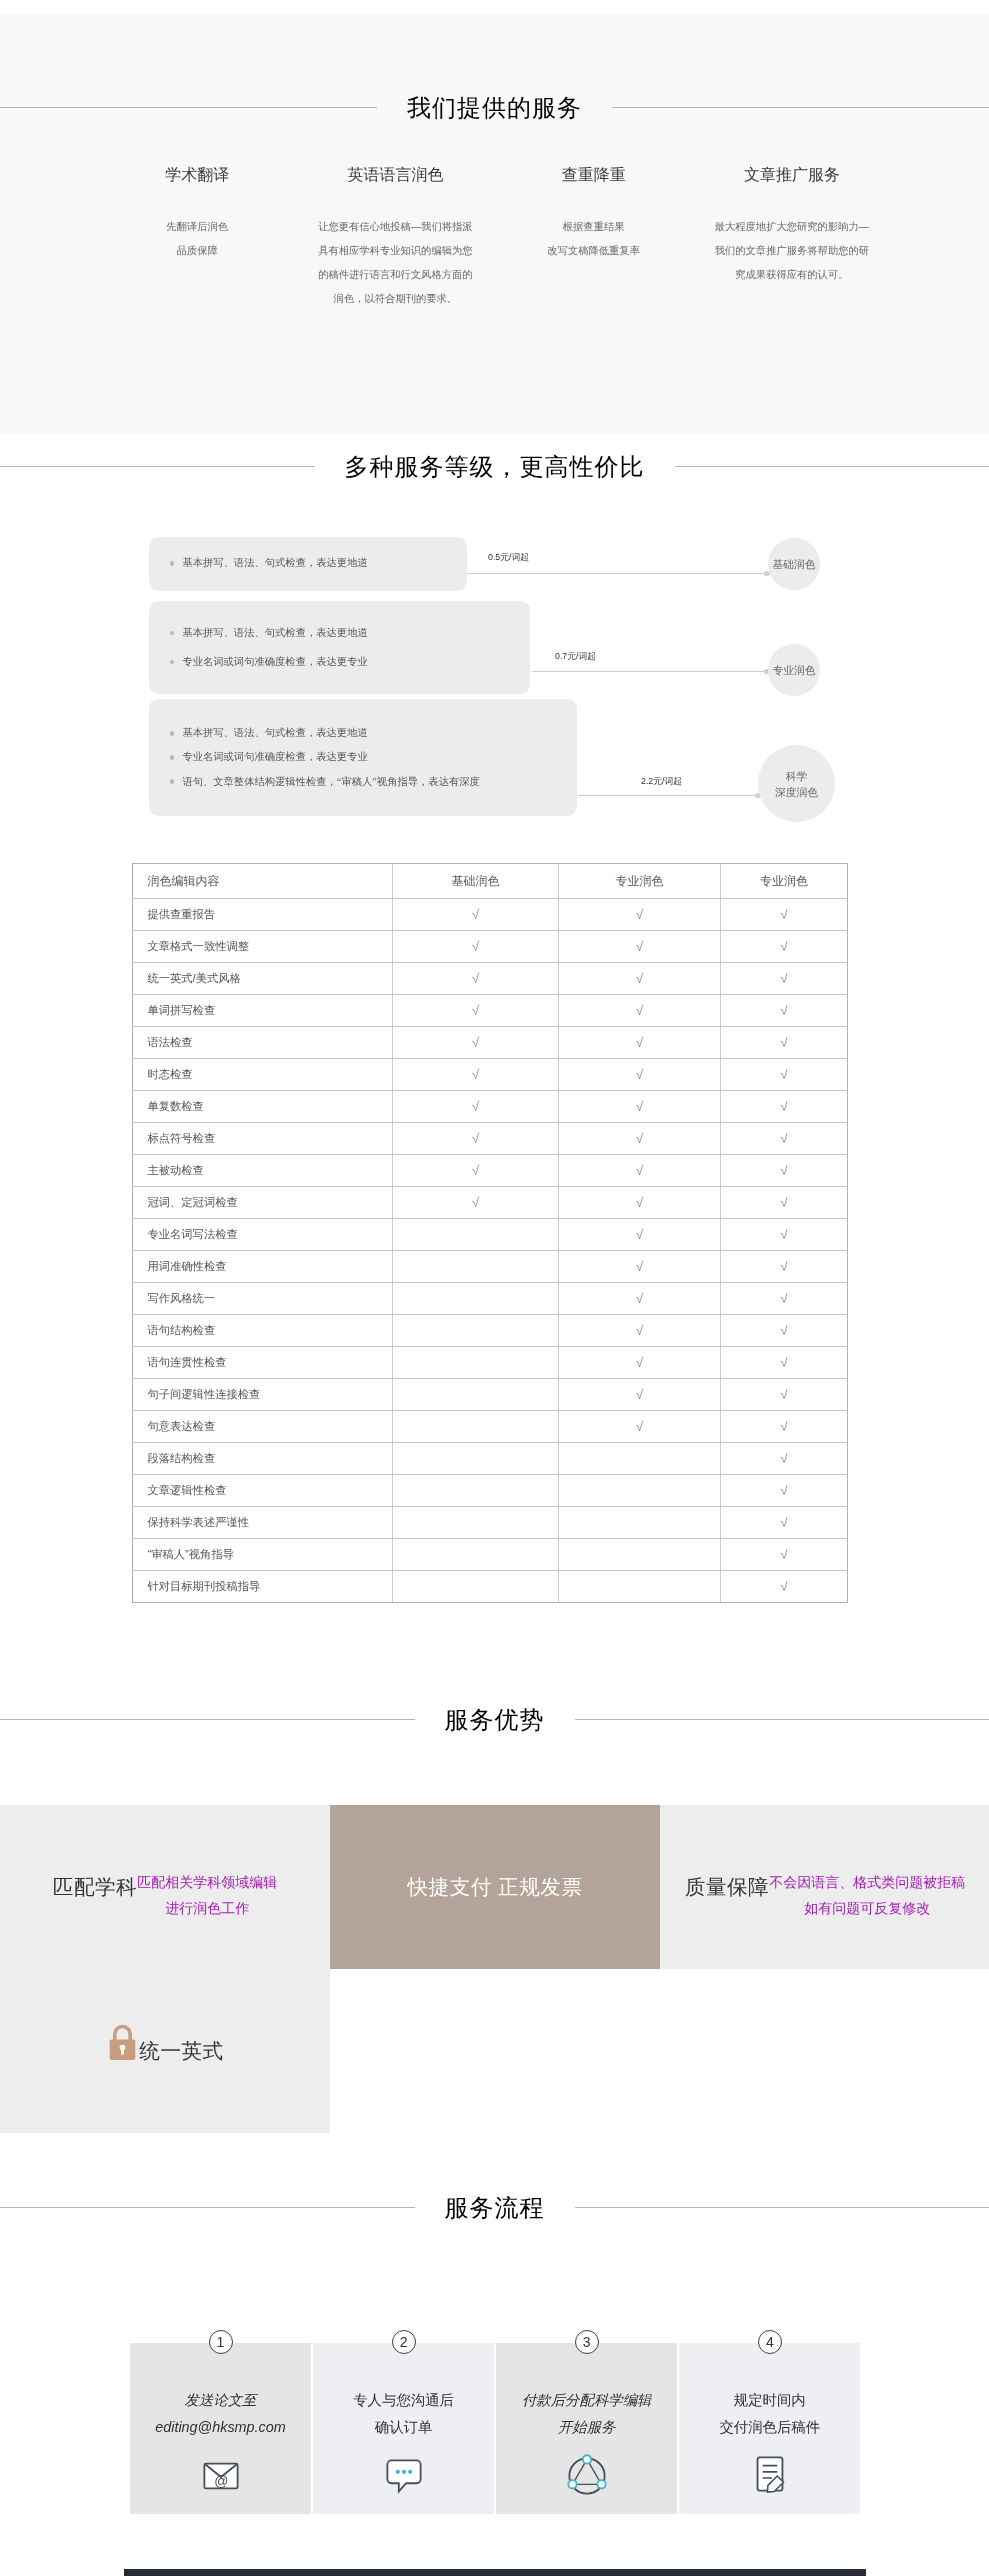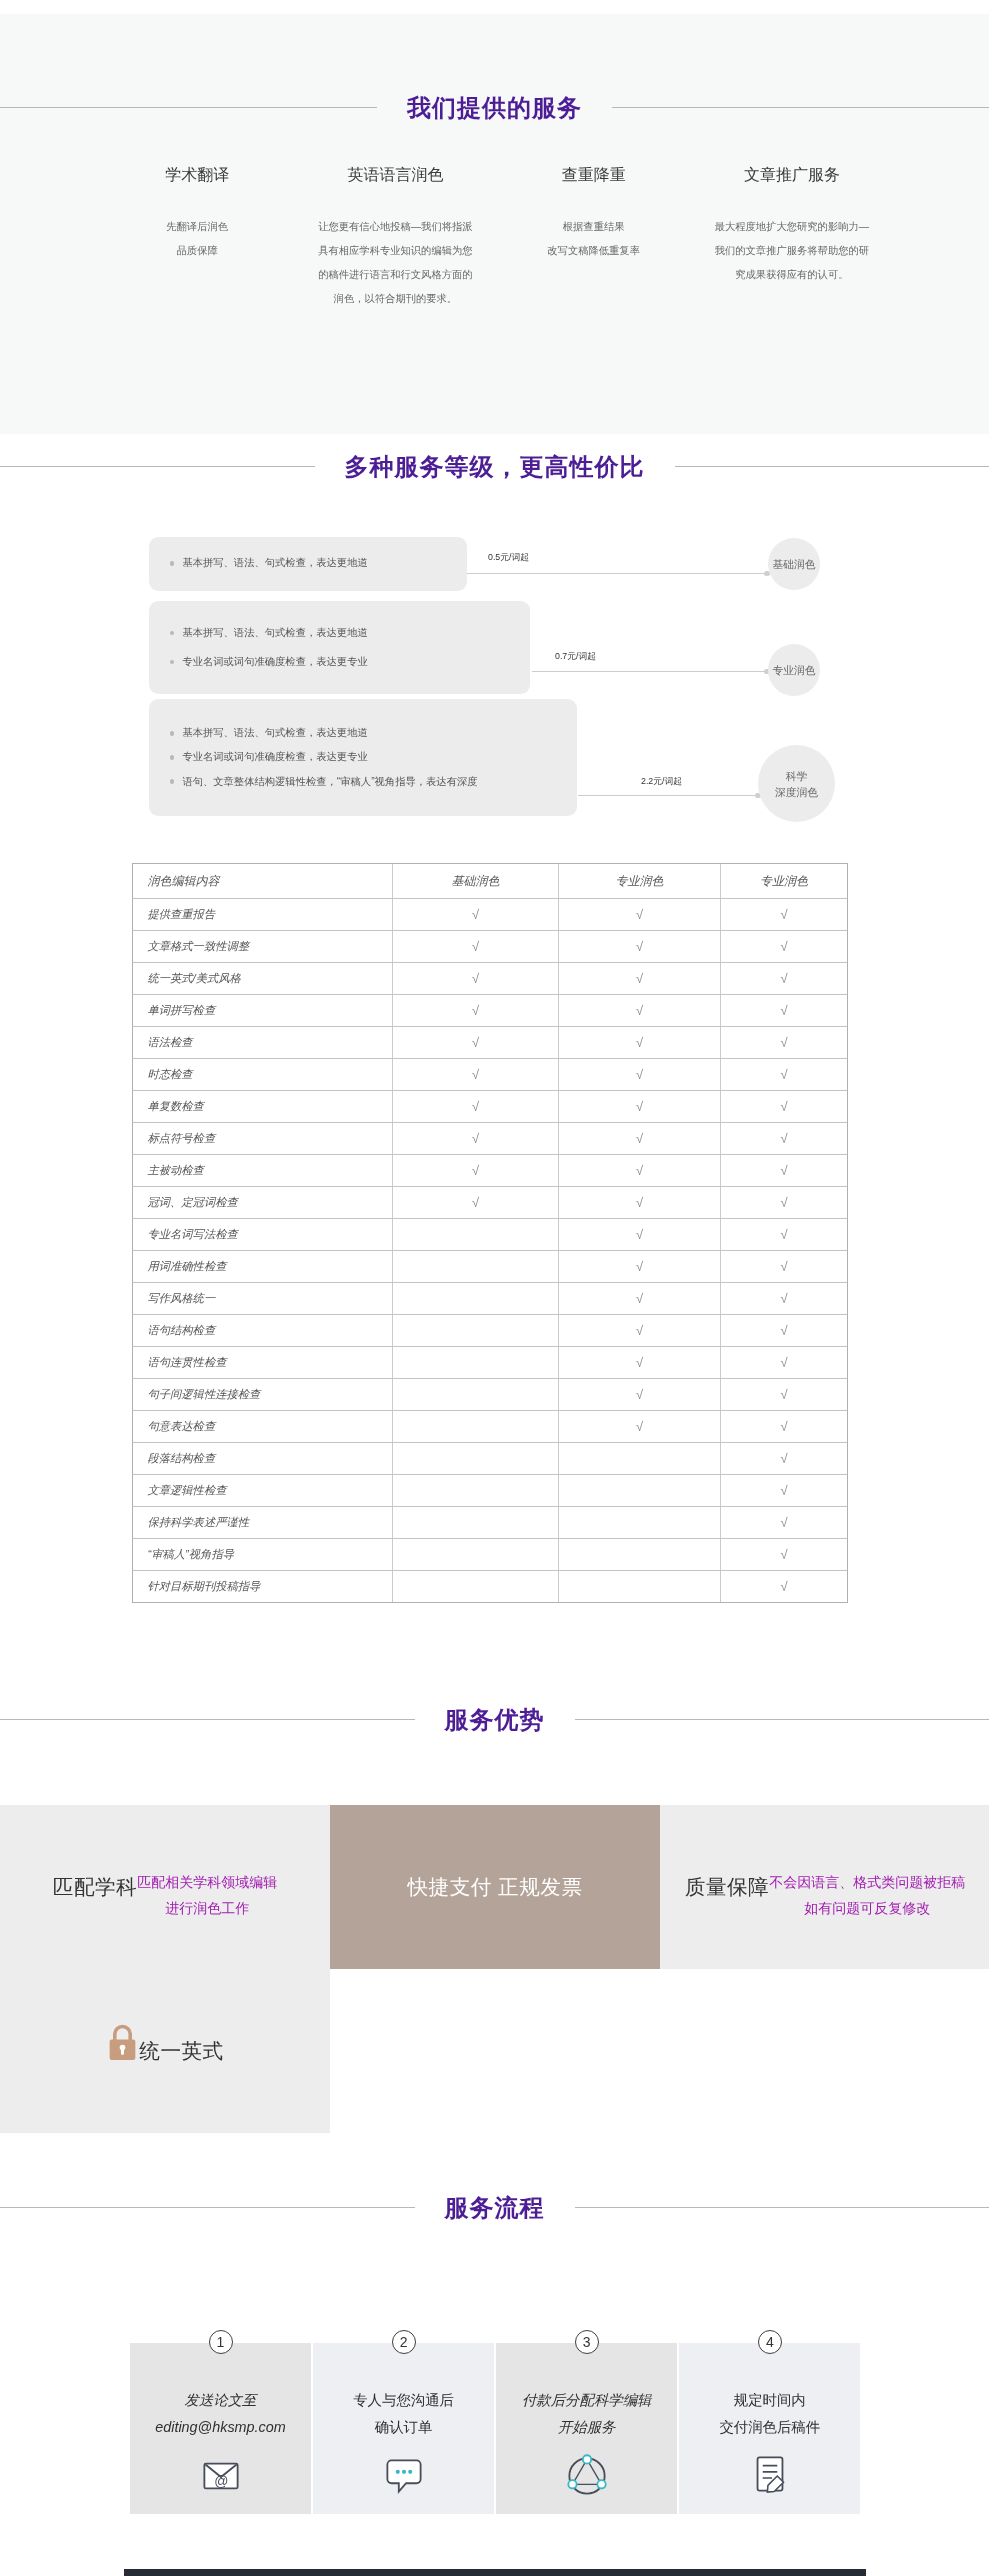--- a/index.html
+++ b/index.html
@@ -5,33 +5,33 @@
   html,body{margin:0;padding:0;background:#fff;}
   .page{position:relative;width:989px;height:2581px;background:#ffffff;
         font-family:"Liberation Sans","DejaVu Sans",sans-serif;overflow:hidden;}
 
   .top-hairline{position:absolute;top:14px;left:0;width:100%;height:0.5px;background:#e2e2e2;}
   .band1{position:absolute;top:14.4px;left:0;width:100%;height:420px;background:#f7f8f8;}
 
   
   .sec-title{position:absolute;left:0;right:0;display:flex;align-items:center;}
   .sec-title .line{flex:1;height:1px;background:#b8b8b8;}
-  .sec-title .text{margin:0 30px;font-size:24px;font-weight:700;color:#4c1d95;
+  .sec-title .text{margin:0 30px;font-size:24px;font-weight:400;color:#000000;
                    letter-spacing:1px;white-space:nowrap;line-height:33px;}
 
   
   .services{position:absolute;top:165px;left:98px;width:793px;display:flex;}
   .service{flex:1;text-align:center;}
   .s-name{font-size:16px;color:#3b3b3b;font-family:Liberation Mono, monospace;}
   .s-desc{margin-top:29px;font-size:10.3px;line-height:24px;color:#666;}
 
   
   .diagram{position:absolute;top:520px;left:0;width:989px;height:309px;}
   .tbox{position:absolute;background:#ececec;border-radius:9.3px;display:flex;
-        flex-direction:column;justify-content:center;padding-left:20.6px;box-sizing:border-box;}
+        flex-direction:column;justify-content:center;padding-left:20.6px;box-sizing:border-box;font-family:Liberation Serif, serif;}
   .bullet{display:flex;align-items:center;font-size:10.3px;color:#555;line-height:14.4px;}
   .bullet .dot{width:4.6px;height:4.6px;border-radius:50%;background:#b9b9b9;margin-right:8.2px;flex:none;}
   .tprice{position:absolute;font-size:8.8px;color:#333;}
   .tline{position:absolute;height:1px;background:#cccccc;}
   .tline::after{content:"";position:absolute;right:-1.5px;top:-2.1px;width:5.2px;height:5.2px;
                 border-radius:50%;background:#cfcfcf;}
   .tcircle{position:absolute;background:#ececec;border-radius:50%;display:flex;flex-direction:column;
            align-items:center;justify-content:center;font-size:10.8px;color:#666;line-height:16px;text-align:center;}
   .tbox.b1{left:149px;top:16.5px;width:318px;height:54px;gap:0;}
   .tbox.b2{left:149px;top:81px;width:381px;height:93px;gap:14.4px;}
@@ -42,21 +42,21 @@
   .tprice.p1{left:488px;top:32px;}
   .tprice.p2{left:555px;top:131px;}
   .tprice.p3{left:641px;top:256px;}
   .tcircle.c1{left:768px;top:17.5px;width:52px;height:52px;}
   .tcircle.c2{left:768px;top:124px;width:52px;height:52px;}
   .tcircle.c3{left:758px;top:225px;width:77px;height:77px;}
 
   
   .cmp-table{position:absolute;top:863px;left:132px;width:716px;box-sizing:border-box;
              border:0.5px solid #b0b0b0;background:#fff;}
-  .t-row{display:grid;grid-template-columns:259px 166px 162px 1fr;height:31px;border-top:1px solid #c3c3c3;font-style:italic;}
+  .t-row{display:grid;grid-template-columns:259px 166px 162px 1fr;height:31px;border-top:1px solid #c3c3c3;}
   .t-row.t-head{height:34px;border-top:none;}
   .t-cell{display:flex;align-items:center;justify-content:center;border-left:0.5px solid #cacaca;
           font-size:11.3px;color:#555;box-sizing:border-box;}
   .t-cell:first-child{border-left:none;justify-content:flex-start;padding-left:14.4px;}
   .t-head .t-cell{font-size:12px;}
   .t-check{font-size:13px;color:#8b8b8b;}
 
   
   .tiles{position:absolute;top:1805px;left:0;width:989px;display:grid;
          grid-template-columns:repeat(3,330px);grid-auto-rows:164px;}

